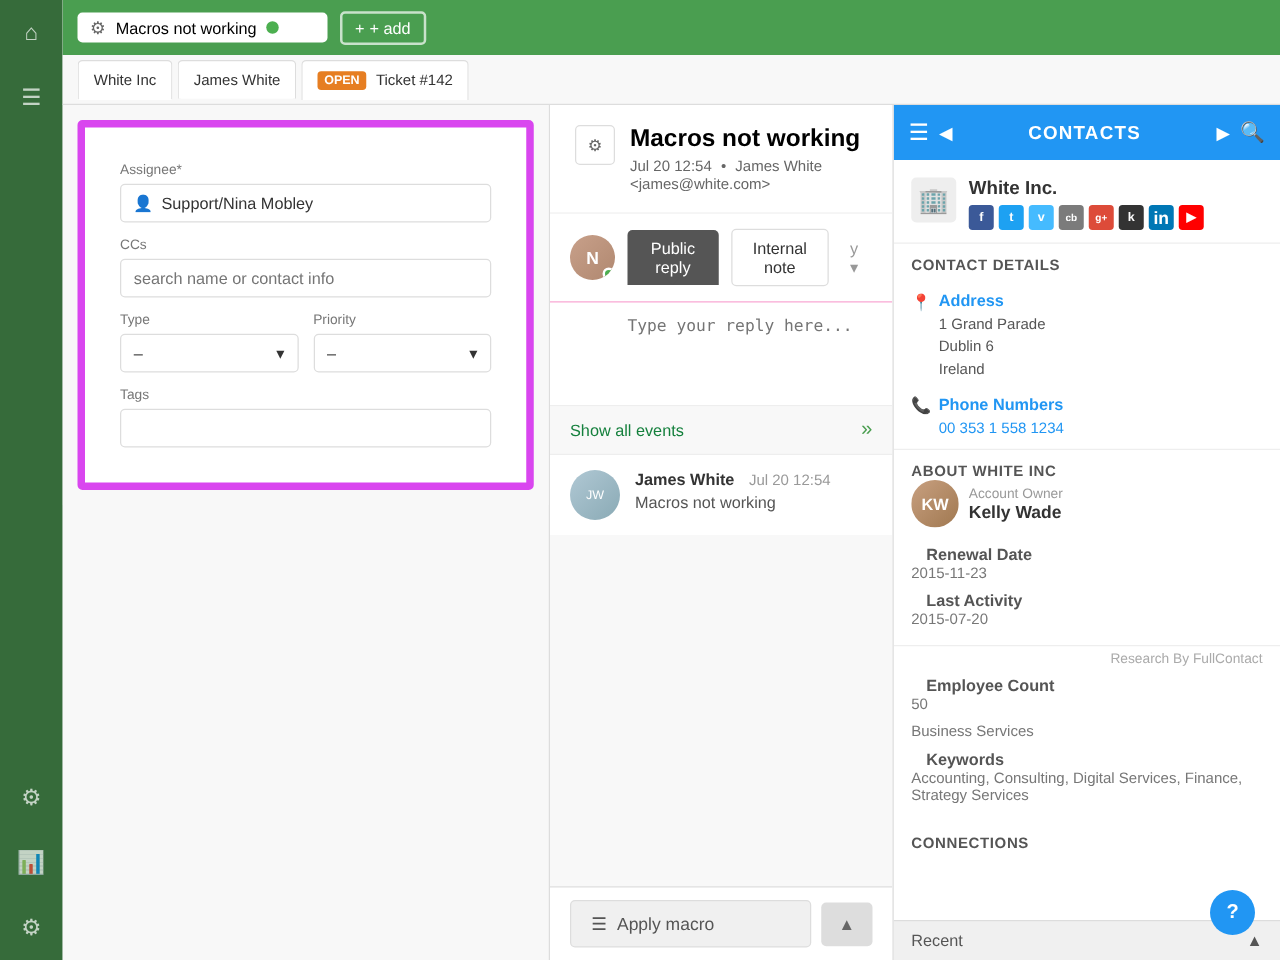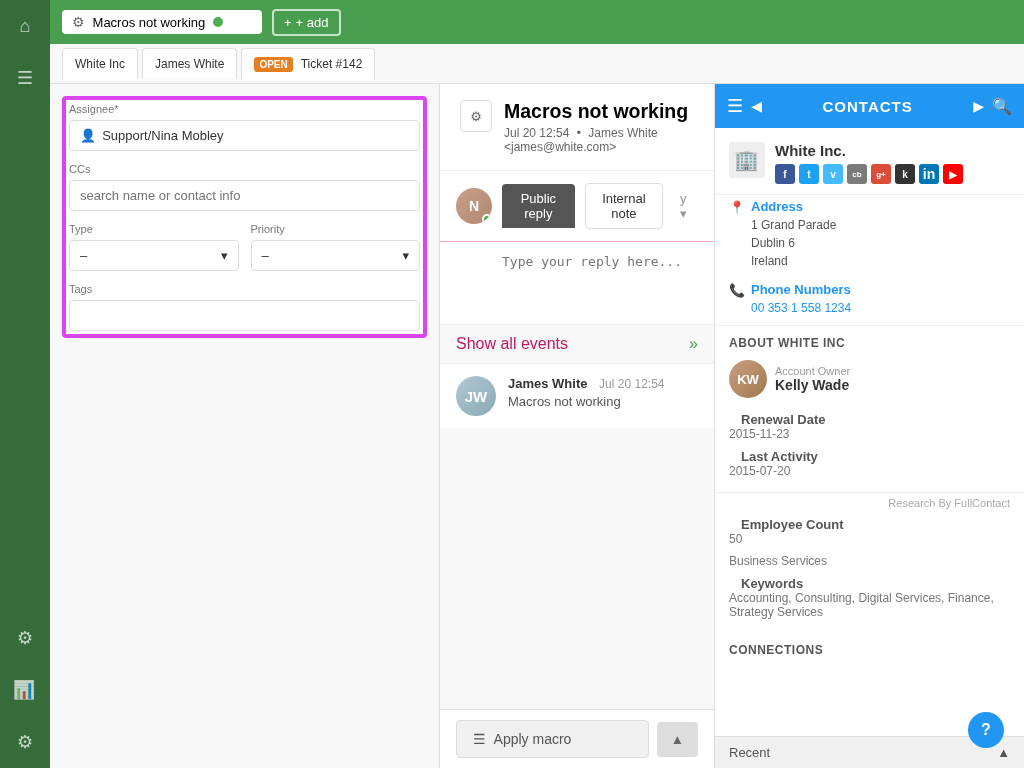--- a/index.html
+++ b/index.html
@@ -259,21 +259,21 @@
     }
 
     .events-section {
       background: #f8f8f8;
       padding: 10px 16px;
       display: flex;
       align-items: center;
       gap: 8px;
       border-bottom: 1px solid #eee;
     }
-    .show-events-link { color: #be185d; font-size: 16px; cursor: pointer; }
+    .show-events-link { color: #15803d; font-size: 13px; cursor: pointer; }
     .expand-icon { color: #4a9e50; font-size: 16px; cursor: pointer; margin-left: auto; }
 
     .event-item {
       background: white;
       padding: 12px 16px;
       display: flex;
       gap: 12px;
       align-items: flex-start;
     }
     .event-avatar {
@@ -405,21 +405,20 @@
 
     .about-section {
       padding: 10px 14px;
       border-bottom: 1px solid #eee;
     }
     .about-title {
       font-size: 12px;
       font-weight: 700;
       color: #555;
       letter-spacing: 0.5px;
-      margin-bottom: 10px;
     }
     .account-owner {
       display: flex;
       align-items: center;
       gap: 8px;
     }
     .owner-label { font-size: 11px; color: #999; }
     .owner-name { font-size: 14px; font-weight: 600; color: #333; }
     .owner-avatar {
       width: 38px; height: 38px;
@@ -496,23 +495,23 @@
     .avatar-female {
       background: linear-gradient(135deg, #c8a08a, #b08870);
     }
 
     .form-section-wrapper {
       background: #f8f8f8;
       padding: 12px;
     }
     .form-box {
       background: white;
-      border: 4px solid #d946ef;
-      border-radius: 4px;
-      padding: 3px;
+      border: 6px solid #d946ef;
+      border-radius: 4px;
+      padding: 28px;
     }
   </style>
 </head>
 <body>
 
 <div class="left-sidebar">
   <div class="nav-icon">⌂</div>
   <div class="nav-icon">☰</div>
   <div class="spacer"></div>
   <div class="nav-icon">⚙</div>
@@ -618,21 +617,21 @@
         <textarea class="reply-textarea" placeholder="Type your reply here..." style=""></textarea>
       </div>
 
       <div class="events-section">
         <span class="show-events-link">Show all events</span>
         <span class="expand-icon">»</span>
       </div>
 
       <div class="event-item">
         <div class="event-avatar">
-          <div style="width:100%;height:100%;background:linear-gradient(135deg,#b0c8d4,#8aaab5);display:flex;align-items:center;justify-content:center;color:white;font-weight:bold;font-size:15px;">JW</div>
+          <div style="width:100%;height:100%;background:linear-gradient(135deg,#b0c8d4,#8aaab5);display:flex;align-items:center;justify-content:center;color:white;font-weight:normal;font-size:10px;">JW</div>
         </div>
         <div class="event-info">
           <div>
             <span class="event-author">James White</span>
             <span class="event-time" style="margin-left:8px;">Jul 20 12:54</span>
           </div>
           <div class="event-text">Macros not working</div>
         </div>
       </div>
 
@@ -672,20 +671,21 @@
               <div class="social-icon si-cb" style="font-size:8px;">cb</div>
               <div class="social-icon si-gp" style="font-size:8px;">g+</div>
               <div class="social-icon si-kl">k</div>
               <div class="social-icon si-li" style="font-size:14px;">in</div>
               <div class="social-icon si-yt">▶</div>
             </div>
           </div>
         </div>
 
         <div class="detail-section">
+          <div class="detail-section-title">CONTACT DETAILS</div>
           <div class="detail-row">
             <span class="detail-icon">📍</span>
             <div>
               <div class="detail-label">Address</div>
               <div class="detail-value">
                 <span>1 Grand Parade</span><br>
                 <span>Dublin 6</span><br>
                 <span>Ireland</span>
               </div>
             </div>

